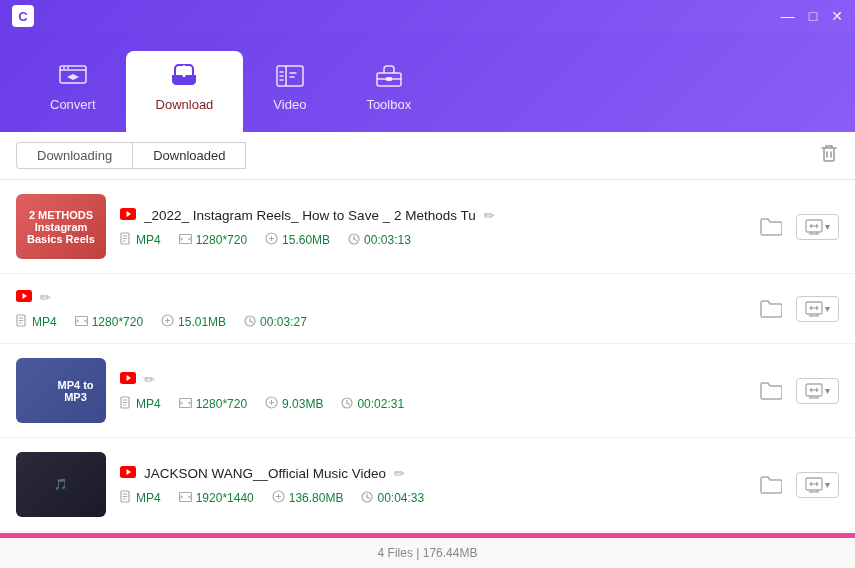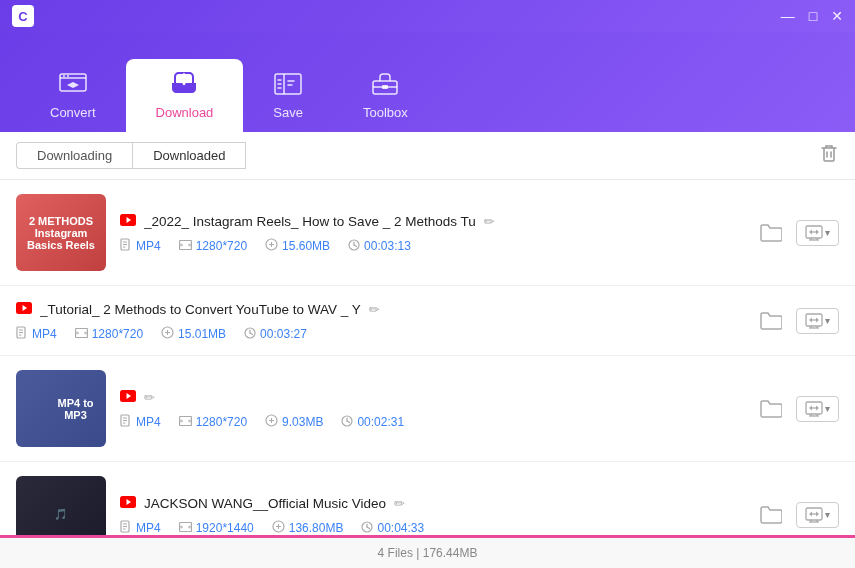--- a/index.html
+++ b/index.html
@@ -52,31 +52,31 @@
       display: flex;
       align-items: flex-end;
       padding: 0 20px;
       flex-shrink: 0;
       height: 100px;
     }
     .nav-item {
       display: flex;
       flex-direction: column;
       align-items: center;
-      padding: 10px 30px 12px;
+      padding: 10px 30px 20px;
       cursor: pointer;
       color: rgba(255,255,255,0.85);
       font-size: 13px;
       gap: 6px;
       position: relative;
       border-radius: 8px 8px 0 0;
     }
     .nav-item.active {
       background: white;
-      color: #ec4899;
+      color: #7f1d1d;
     }
     .nav-icon {
       font-size: 22px;
       line-height: 1;
     }
     .nav-label { font-size: 13px; font-weight: 500; }
     .content-area {
       background: white;
       flex: 1;
       display: flex;
@@ -121,21 +121,21 @@
     }
     .file-item {
       display: flex;
       align-items: center;
       padding: 14px 16px;
       border-bottom: 1px solid #efefef;
       gap: 14px;
     }
     .file-thumb {
       width: 90px;
-      height: 77px;
+      height: 65px;
       border-radius: 6px;
       overflow: hidden;
       flex-shrink: 0;
       position: relative;
     }
     .thumb-bg {
       width: 100%;
       height: 100%;
       display: flex;
       align-items: center;
@@ -178,21 +178,21 @@
       color: #aaa;
       font-size: 13px;
       cursor: pointer;
       flex-shrink: 0;
     }
     .file-meta {
       display: flex;
       align-items: center;
       gap: 18px;
       font-size: 12px;
-      color: #3b82f6;
+      color: #15803d;
     }
     .meta-item {
       display: flex;
       align-items: center;
       gap: 4px;
     }
     .meta-icon { font-size: 11px; color: #aaa; }
     .file-actions {
       display: flex;
       align-items: center;
@@ -216,21 +216,21 @@
       background: none;
       border: 1px solid #ccc;
       border-radius: 4px;
       padding: 4px 8px;
       cursor: pointer;
       color: #666;
       font-size: 12px;
     }
     .footer-bar {
       background: #f8f8f8;
-      border-top: 3px solid #ec4899;
+      border-top: 5px solid #ec4899;
       padding: 8px 16px;
       text-align: center;
       font-size: 12px;
       color: #888;
       flex-shrink: 0;
     }
     .chevron { font-size: 10px; color: #888; }
   </style>
 </head>
 <body>
@@ -273,21 +273,21 @@
 
   <div class="nav-item">
     <div class="nav-icon">
       <svg width="28" height="22" viewBox="0 0 28 22" fill="none">
         <rect x="1" y="1" width="26" height="20" rx="2" stroke="rgba(255,255,255,0.85)" stroke-width="1.5" fill="none"></rect>
         <line x1="10" y1="1" x2="10" y2="21" stroke="rgba(255,255,255,0.85)" stroke-width="1.5"></line>
         <path d="M4 7 L7 7 M4 11 L7 11 M4 15 L7 15" stroke="rgba(255,255,255,0.85)" stroke-width="1.5" stroke-linecap="round"></path>
         <path d="M14 8 L20 8 M14 12 L18 12" stroke="rgba(255,255,255,0.85)" stroke-width="1.5" stroke-linecap="round"></path>
       </svg>
     </div>
-    <span class="nav-label">Save</span>
+    <span class="nav-label">Video</span>
   </div>
 
   <div class="nav-item">
     <div class="nav-icon">
       <svg width="28" height="24" viewBox="0 0 28 24" fill="none">
         <rect x="2" y="10" width="24" height="13" rx="2" stroke="rgba(255,255,255,0.85)" stroke-width="1.5" fill="none"></rect>
         <path d="M9 10 L9 6 C9 4 10.5 3 12 3 L16 3 C17.5 3 19 4 19 6 L19 10" stroke="rgba(255,255,255,0.85)" stroke-width="1.5" fill="none"></path>
         <line x1="2" y1="16" x2="26" y2="16" stroke="rgba(255,255,255,0.85)" stroke-width="1.5"></line>
         <rect x="11" y="14" width="6" height="4" rx="1" fill="rgba(255,255,255,0.85)"></rect>
       </svg>
@@ -396,21 +396,20 @@
   </div>
       <div class="file-item">
     <div class="file-info">
       <div class="file-title-row">
         <span class="yt-icon">
           <svg width="16" height="12" viewBox="0 0 16 12" fill="none">
             <rect x="0" y="0" width="16" height="12" rx="2.5" fill="#FF0000"></rect>
             <polygon points="6.5,3 11,6 6.5,9" fill="white"></polygon>
           </svg>
         </span>
-        <span class="file-title">_Tutorial_ 2 Methods to Convert YouTube to WAV _ Y</span>
         <span class="edit-icon">✏</span>
       </div>
       <div class="file-meta">
         <div class="meta-item">
           <span class="meta-icon">
             <svg width="12" height="13" viewBox="0 0 12 13" fill="none">
                   <rect x="1" y="1" width="8" height="11" rx="1" stroke="#aaa" stroke-width="1.2" fill="none"></rect>
                   <line x1="3" y1="4" x2="7" y2="4" stroke="#aaa" stroke-width="1"></line>
                   <line x1="3" y1="6.5" x2="7" y2="6.5" stroke="#aaa" stroke-width="1"></line>
                   <line x1="3" y1="9" x2="5.5" y2="9" stroke="#aaa" stroke-width="1"></line>

